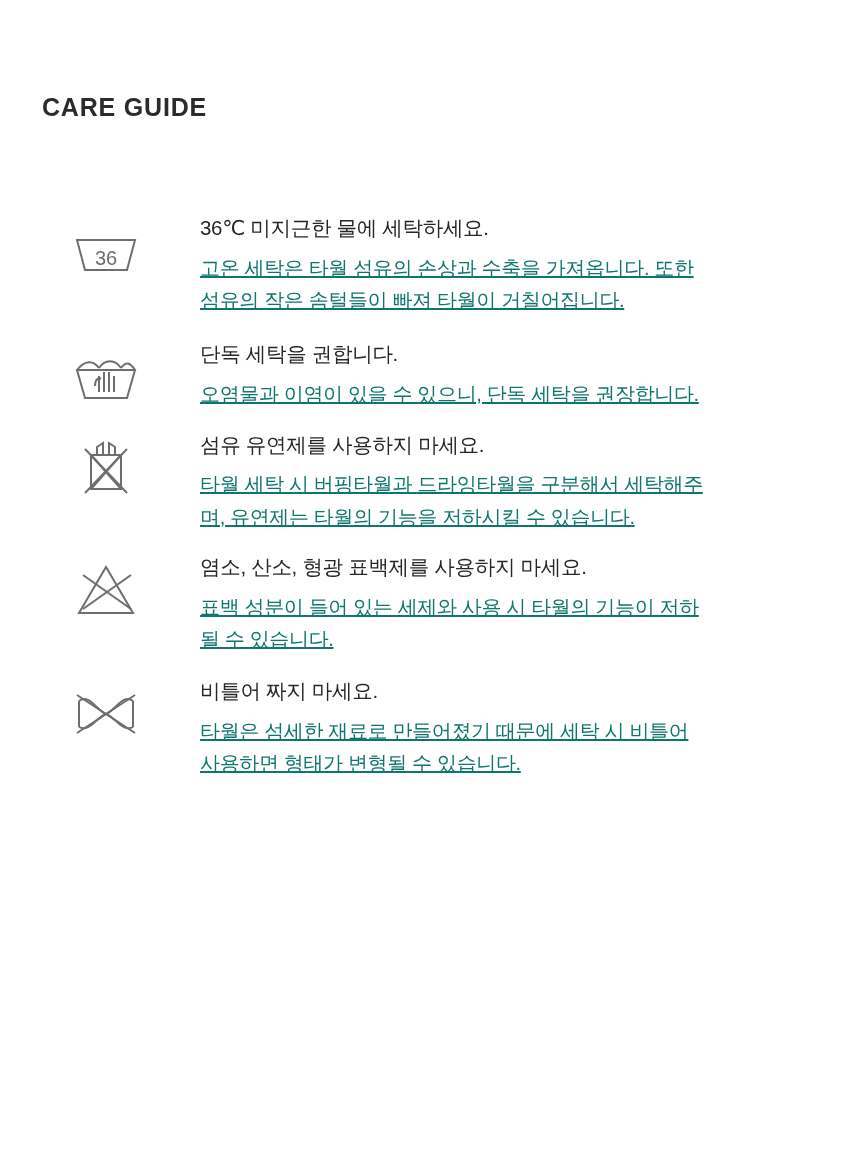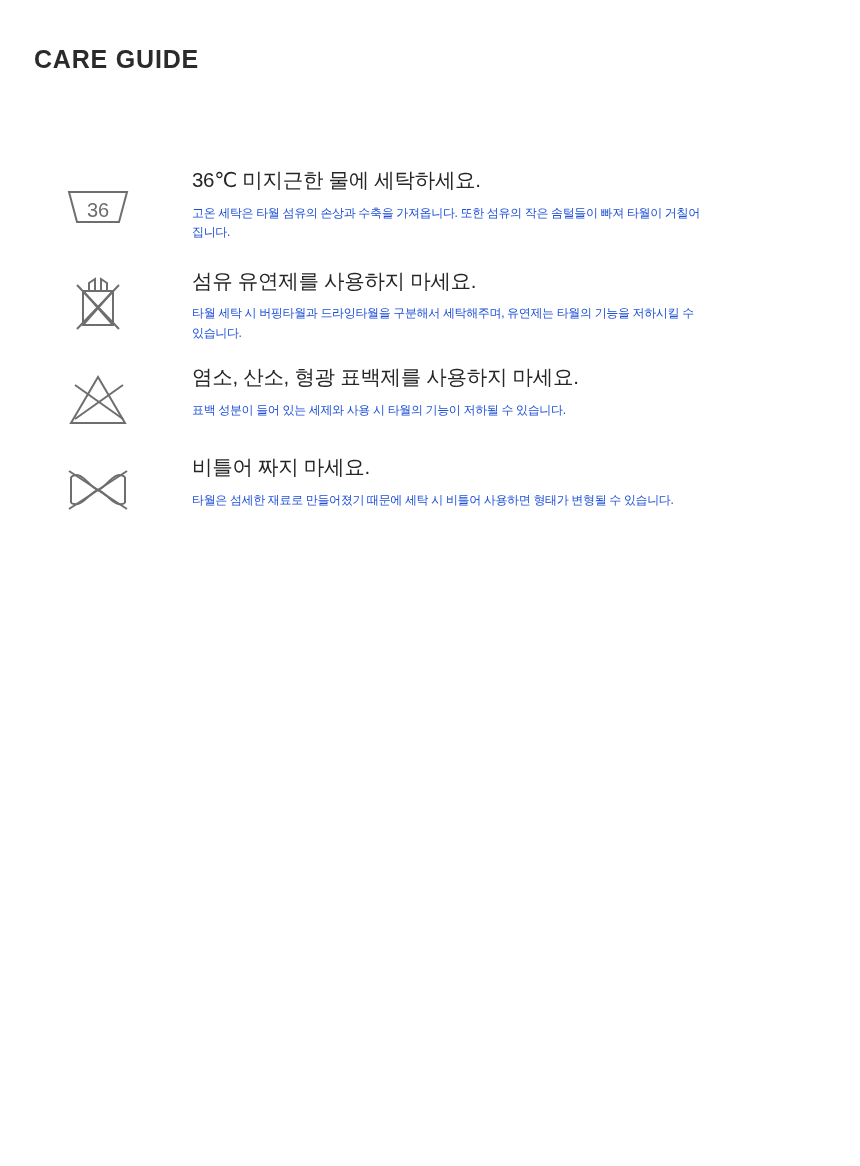--- a/index.html
+++ b/index.html
@@ -12,22 +12,23 @@
     height: 1166px;
     font-family: "Liberation Sans", "DejaVu Sans", sans-serif;
     color: #2b2b2b;
     position: relative;
     overflow: hidden;
   }
   .page {
     width: 860px;
     height: 820px;
     box-sizing: border-box;
-    padding: 44px 40px 0 32px;
+    padding: 44px 40px 0 40px;
     position: relative;
+    margin-top: 48px;
   }
   .page-title {
     font-size: 25px;
     font-weight: bold;
     letter-spacing: 0.8px;
     color: #2b2b2b;
     margin: 0 0 0 2px;
     line-height: 1.2;
   }
   .care-list {
@@ -59,26 +60,27 @@
   }
   .item-title {
     font-size: 20.5px;
     font-weight: normal;
     color: #262626;
     line-height: 1.35;
     margin: 0 0 10px 0;
     letter-spacing: -0.3px;
   }
   .item-desc {
-    font-size: 12px;
-    color: #1d4ed8;
+    font-size: 20px;
+    color: #0f766e;
     line-height: 1.62;
     margin: 0;
     letter-spacing: -0.35px;
     max-width: 508px;
+    text-decoration: underline;
   }
 
   
   .item-1 { margin-bottom: 24px; }
   .item-2 { margin-bottom: 20px; }
   .item-3 { margin-bottom: 22px; }
   .item-4 { margin-bottom: 20px; }
   .item-5 { margin-bottom: 20px; }
   .item-6 { margin-bottom: 0; }
 
@@ -110,20 +112,36 @@
           <path class="stroke" d="M8 20 L66 20 L58 50 L16 50 Z"></path>
           <text class="temp-text" x="37" y="45" text-anchor="middle">36</text>
         </svg>
       </div>
       <div class="text-col">
         <p class="item-title">36℃ 미지근한 물에 세탁하세요.</p>
         <p class="item-desc">고온 세탁은 타월 섬유의 손상과 수축을 가져옵니다. 또한 섬유의 작은 솜털들이 빠져 타월이 거칠어집니다.</p>
       </div>
     </div>
 
+    <div class="care-item item-2">
+      <div class="icon-col">
+        <svg class="icon-box" viewBox="0 0 74 62">
+          <path class="stroke" d="M8 24 L66 24 L58 52 L16 52 Z"></path>
+          <path class="stroke" d="M8 24 C16 14, 24 14, 30 22"></path>
+          <path class="stroke" d="M30 22 C36 13, 46 13, 52 22"></path>
+          <path class="stroke" d="M52 22 C58 14, 62 18, 66 24"></path>
+          <path class="stroke" d="M30 46 L30 30 M35 46 L35 26 M40 46 L40 26 M45 46 L45 30"></path>
+          <path class="stroke" d="M26 40 C26 33, 30 31, 32 33"></path>
+        </svg>
+      </div>
+      <div class="text-col">
+        <p class="item-title">단독 세탁을 권합니다.</p>
+        <p class="item-desc">오염물과 이염이 있을 수 있으니, 단독 세탁을 권장합니다.</p>
+      </div>
+    </div>
 
     <div class="care-item item-4">
       <div class="icon-col">
         <svg class="icon-box" viewBox="0 0 74 62">
           <path class="stroke" d="M22 18 L52 18 L52 52 L22 52 Z"></path>
           <path class="stroke" d="M28 18 L28 10 L34 6 L34 18"></path>
           <path class="stroke" d="M40 18 L40 6 L46 10 L46 18"></path>
           <path class="stroke" d="M22 18 L52 52"></path>
           <path class="stroke" d="M52 18 L22 52"></path>
           <path class="stroke" d="M16 12 L58 56"></path>

